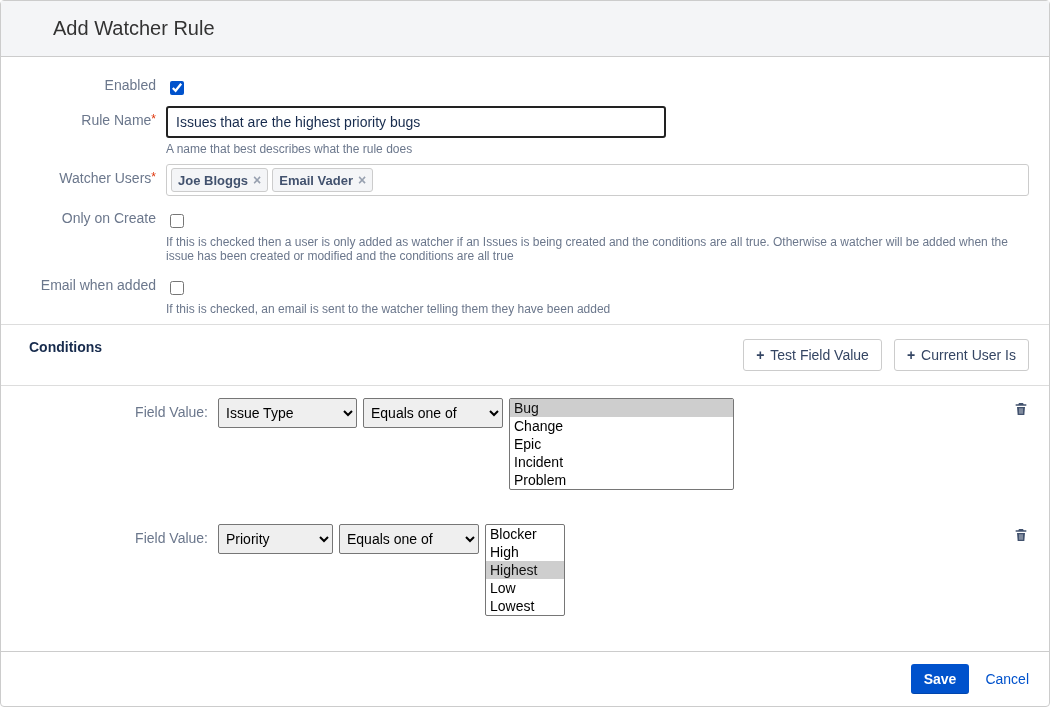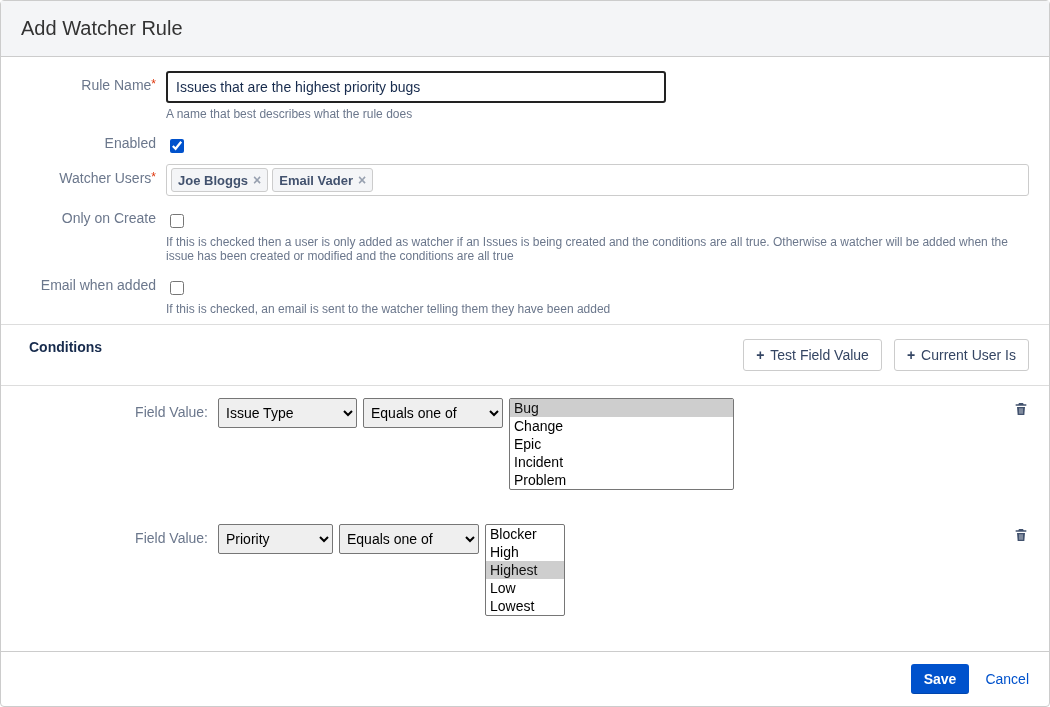--- a/index.html
+++ b/index.html
@@ -22,20 +22,21 @@
   }
   .dialog-header {
     background: #f4f5f7;
     border-bottom: 1px solid #ccc;
     padding: 16px 20px;
   }
   .dialog-title {
     font-size: 20px;
     font-weight: 500;
     color: #333;
+    margin-left: 32px;
   }
   .dialog-body-wrap {
     flex: 1 1 auto;
     overflow: hidden;
     position: relative;
   }
   .dialog-body {
     position: absolute;
     top: 0; left: 0; right: 0; bottom: 0;
     overflow: auto;
@@ -238,33 +239,33 @@
 <div class="dialog">
 
   <div class="dialog-header">
     <div class="dialog-title">Add Watcher Rule</div>
   </div>
 
   <div class="dialog-body-wrap">
     <div class="dialog-body">
 
       <div class="form-row">
+        <div class="form-label">Enabled</div>
+        <div class="form-field checkbox-field">
+          <input type="checkbox" checked="" style="">
+        </div>
+      </div>
+
+      <div class="form-row">
         <div class="form-label">
           <span>Rule Name</span><span class="req">*</span>
         </div>
         <div class="form-field">
           <input type="text" class="text-input" value="Issues that are the highest priority bugs" style="">
           <div class="help-text">A name that best describes what the rule does</div>
-        </div>
-      </div>
-
-      <div class="form-row">
-        <div class="form-label">Enabled</div>
-        <div class="form-field checkbox-field">
-          <input type="checkbox" checked="" style="">
         </div>
       </div>
 
       <div class="form-row">
         <div class="form-label">
           <span>Watcher Users</span><span class="req">*</span>
         </div>
         <div class="form-field">
           <div class="tag-input-container">
             <span class="user-tag">

